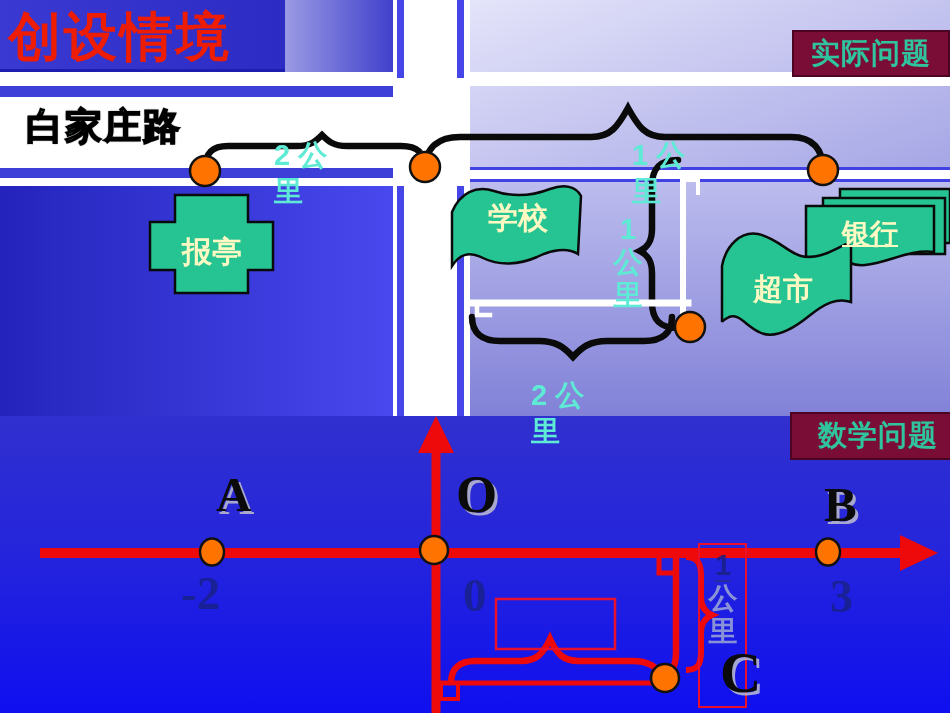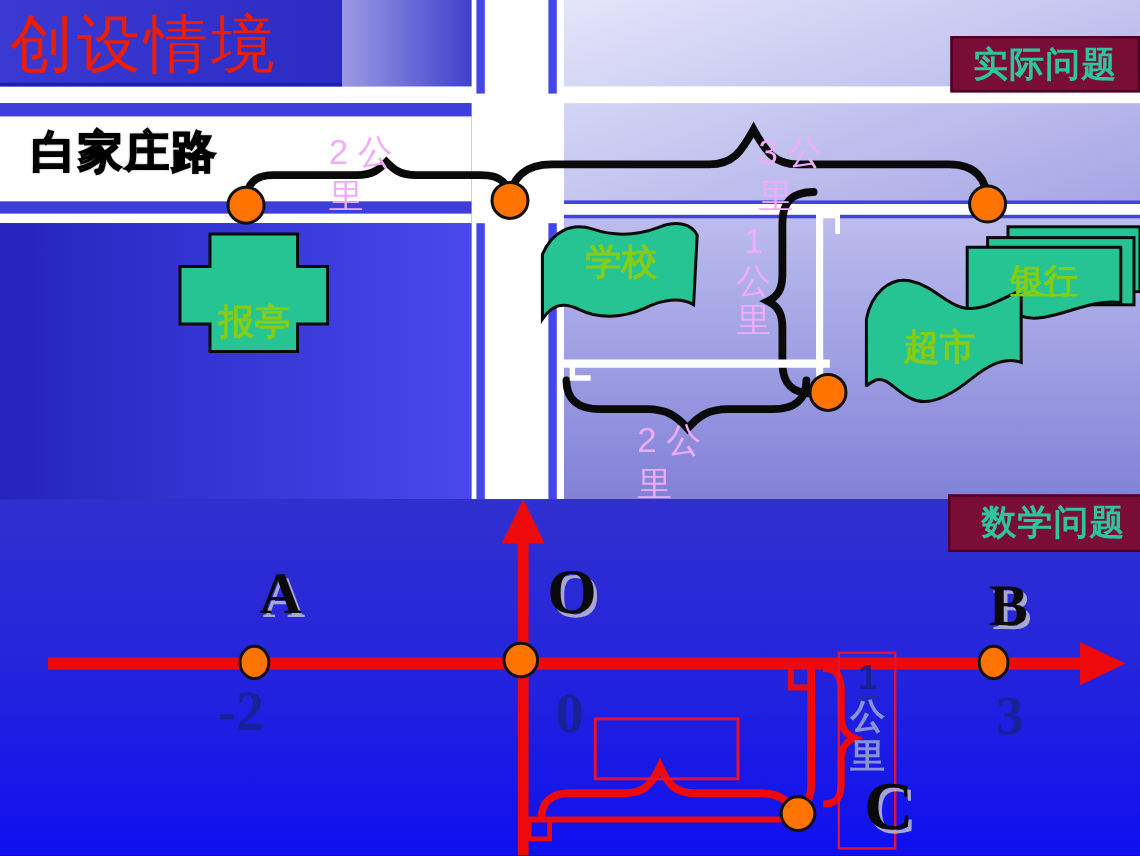--- a/index.html
+++ b/index.html
@@ -24,36 +24,36 @@
   .road-right{left:470px;top:167px;width:480px;height:15px;background:#ffffff;
     border-top:3px solid #4242e4;border-bottom:3px solid #4242e4;box-sizing:border-box;}
   .right-mid-block{left:470px;top:182px;width:480px;height:234px;
     background:linear-gradient(180deg,#bcbcee,#8181d8);}
   .street{left:393px;top:0;width:77px;height:416px;background:#ffffff;}
   .street-stripe{width:7px;background:#4646e8;}
   .bottom-section{left:0;top:416px;width:950px;height:297px;
     background:linear-gradient(180deg,#3030cf 0%,#2525dc 45%,#0f0ff0 100%);}
 
   
-  .main-title{left:8px;top:2px;font-size:53px;font-weight:normal;color:#ee1c00;
+  .main-title{left:8px;top:2px;font-size:53px;font-weight:bold;color:#ee1c00;
     letter-spacing:3px;white-space:nowrap;}
   .badge{display:flex;align-items:center;justify-content:center;
     background:#7a0d36;color:#2fc49e;font-weight:bold;font-size:29px;
     border:2px solid #4d0322;box-sizing:border-box;letter-spacing:1px;}
   .badge-real{left:792px;top:30px;width:158px;height:47px;}
   .badge-math{left:790px;top:412px;width:176px;height:48px;}
   .road-name{left:26px;top:102px;font-size:37px;font-weight:bold;color:#7dd3fc;
     -webkit-text-stroke:1.5px #000;text-shadow:0 0 2px #000;letter-spacing:2px;}
 
   
-  .navy-label{color:#f0abfc;font-weight:normal;font-size:29px;line-height:36px;}
+  .navy-label{color:#5eead4;font-weight:bold;font-size:29px;line-height:36px;margin-top:27px;}
   .navy-vert{width:36px;text-align:center;line-height:33px;}
 
   
-  .place{color:#84cc16;font-weight:bold;font-size:30px;text-align:center;}
+  .place{color:#fef9c3;font-weight:bold;font-size:30px;text-align:center;}
 
   
   .pt-letter{font-family:"Liberation Serif","DejaVu Serif",serif;font-weight:bold;color:#0a0a0a;
     text-shadow:3px 3px 0 rgba(190,190,205,0.85);}
   .faint{font-family:"Liberation Serif","DejaVu Serif",serif;font-weight:bold;color:rgba(25,32,130,0.8);}
   .hidden-km{color:rgba(25,32,130,0.62);font-weight:bold;font-size:27px;text-align:center;}
   .hv-num{display:inline-block;color:rgba(25,32,130,0.85);font-weight:bold;font-size:29px;
     border-bottom:3px solid rgba(200,30,50,0.0);border-bottom:2px solid rgba(40,48,140,0.8);line-height:30px;}
   .hv-cjk{color:rgba(150,160,212,0.9);font-weight:bold;font-size:29px;line-height:33px;}
   svg{position:absolute;left:0;top:0;}
@@ -136,34 +136,34 @@
   <div class="abs main-title">创设情境</div>
   <div class="abs badge badge-real">实际问题</div>
   <div class="abs badge badge-math">数学问题</div>
   <div class="abs road-name">白家庄路</div>
 
   <div class="abs navy-label" style="left:274px;top:110px;width:84px;">
     <span>2 公</span><br>
     <span>里</span>
   </div>
   <div class="abs navy-label" style="left:632px;top:110px;width:84px;">
-    <span>3 公</span><br>
+    <span>1 公</span><br>
     <span>里</span>
   </div>
   <div class="abs navy-label navy-vert" style="left:610px;top:186px;">
     <span>1</span><br>
     <span>公</span><br>
     <span>里</span>
   </div>
   <div class="abs navy-label" style="left:531px;top:350px;width:84px;">
     <span>2 公</span><br>
     <span>里</span>
   </div>
 
-  <div class="abs place" style="left:174px;top:248px;width:76px;">报亭</div>
+  <div class="abs place" style="left:174px;top:232px;width:76px;">报亭</div>
   <div class="abs place" style="left:482px;top:198px;width:72px;">学校</div>
   <div class="abs place" style="left:748px;top:269px;width:70px;">超市</div>
   <div class="abs place" style="left:838px;top:215px;width:64px;font-size:28px;text-decoration:underline;">银行</div>
 
   <div class="abs pt-letter" style="left:216px;top:466px;font-size:49px;">A</div>
   <div class="abs pt-letter" style="left:456px;top:464px;font-size:53px;">O</div>
   <div class="abs pt-letter" style="left:824px;top:476px;font-size:49px;">B</div>
   <div class="abs pt-letter" style="left:720px;top:640px;font-size:57px;">C</div>
 
   <div class="abs faint" style="left:181px;top:566px;font-size:47px;">-2</div>

